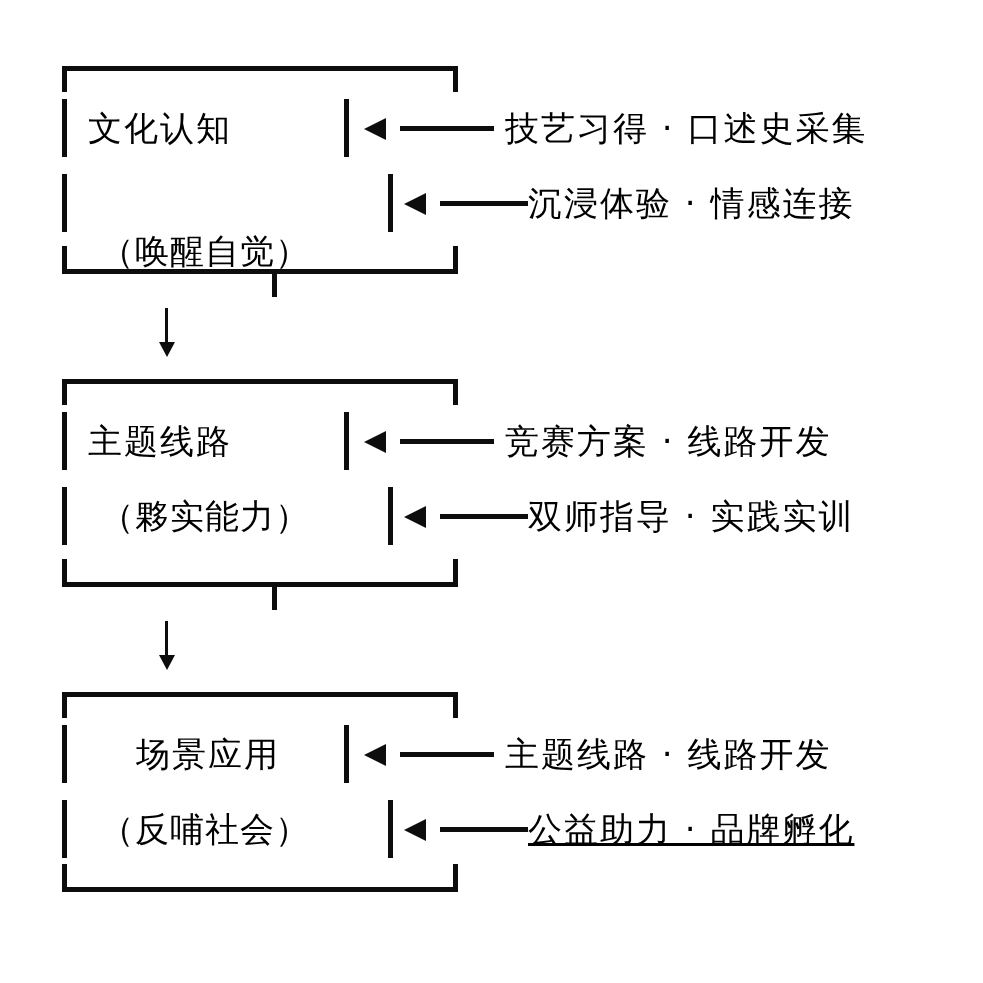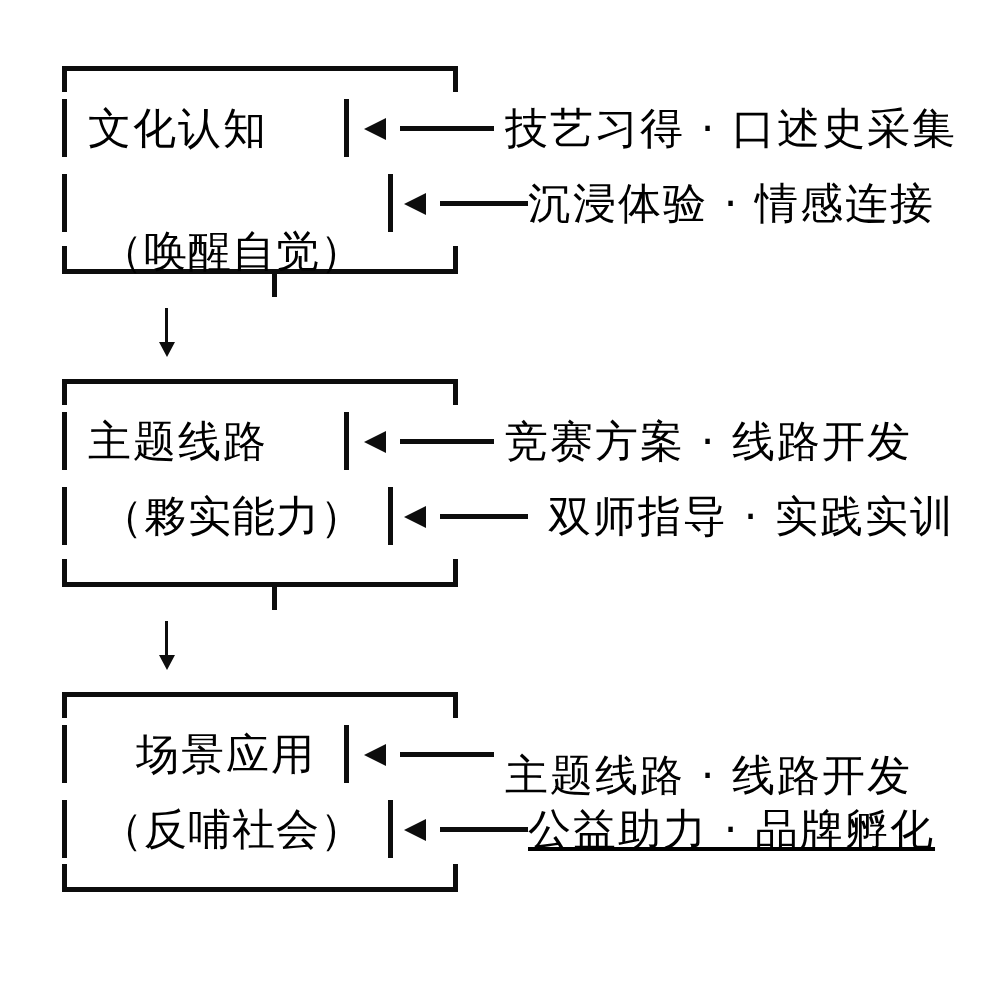--- a/index.html
+++ b/index.html
@@ -45,21 +45,21 @@
     position: absolute;
     width: 5px;
     height: 58px;
     background: #0d0d0d;
   }
 
   
   .row {
     position: absolute;
     font-family: "DejaVu Sans", "Liberation Sans", sans-serif;
-    font-size: 43px;
+    font-size: 34px;
     line-height: 58px;
     color: #000000;
     white-space: pre;
     letter-spacing: 2px;
   }
   .row.sub {
     letter-spacing: 1px;
   }
   .row.detail {
     letter-spacing: 2px;
@@ -180,21 +180,21 @@
     <div class="arrow" style="left:364px; top:412px; width:130px;">
       <span class="head"></span>
       <span class="shaft" style="width:94px;"></span>
     </div>
     <div class="arrow" style="left:404px; top:487px; width:120px;">
       <span class="head"></span>
       <span class="shaft" style="width:88px;"></span>
     </div>
 
     <div class="row detail" style="left:505px; top:412px;">竞赛方案 · 线路开发</div>
-    <div class="row detail" style="left:548px; top:487px;">双师指导 · 实践实训</div>
+    <div class="row detail" style="left:528px; top:487px;">双师指导 · 实践实训</div>
 
     <div class="stub" style="left:272px; top:582px; height:28px;"></div>
     <div class="down-arrow" style="left:165px; top:621px;">
       <span class="shaft" style="height:36px;"></span>
       <span class="head" style="top:34px;"></span>
     </div>
   </div>
 
   <div class="stage" style="top:0;">
 
@@ -217,17 +217,17 @@
 
     <div class="arrow" style="left:364px; top:725px; width:130px;">
       <span class="head"></span>
       <span class="shaft" style="width:94px;"></span>
     </div>
     <div class="arrow" style="left:404px; top:800px; width:120px;">
       <span class="head"></span>
       <span class="shaft" style="width:88px;"></span>
     </div>
 
-    <div class="row detail" style="left:505px; top:746px;text-align:center;">主题线路 · 线路开发</div>
+    <div class="row detail" style="left:505px; top:725px;text-align:center;">主题线路 · 线路开发</div>
     <div class="row detail" style="left:528px; top:800px;text-decoration:underline;">公益助力 · 品牌孵化</div>
   </div>
 
 </div>
 
 </body></html>

